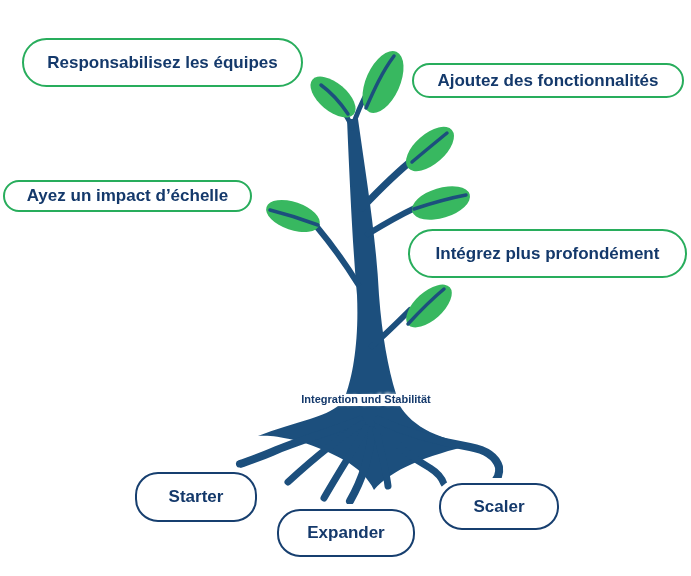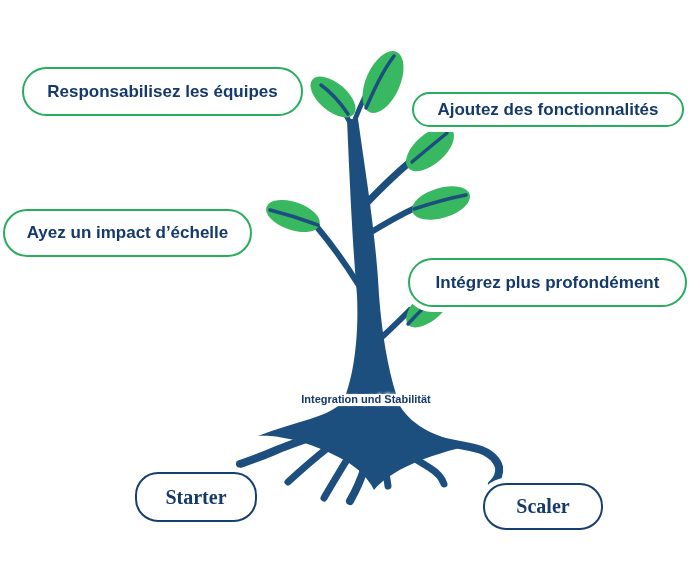--- a/index.html
+++ b/index.html
@@ -17,22 +17,22 @@
   .ink{fill:var(--navy);}
   .root-stroke,.branch-stroke{fill:none;stroke:var(--navy);stroke-linecap:round;}
   .leaf-shape{fill:var(--leaf-green);}
   .vein{fill:none;stroke:var(--navy);stroke-linecap:round;}
   .pill{
     position:absolute;z-index:2;display:flex;align-items:center;justify-content:center;
     background:var(--background);white-space:nowrap;
     font-weight:700;color:var(--text-navy);
     box-shadow:0 0 0 5px var(--background);
   }
-  .pill-green{border:2px solid var(--green);border-radius:999px;font-size:17px;margin-top:29px;}
-  .pill-navy{border:2px solid var(--pill-navy-border);border-radius:23px;font-size:20px;font-family:Liberation Serif, serif;}
+  .pill-green{border:2px solid var(--green);border-radius:999px;font-size:17px;}
+  .pill-navy{border:2px solid var(--pill-navy-border);border-radius:23px;font-size:17px;}
   .roots-caption{
     position:absolute;z-index:2;left:366px;top:393px;transform:translateX(-50%);
     font-weight:700;font-size:11px;color:var(--text-navy);white-space:nowrap;
     text-shadow:0 0 4px var(--background),0 0 4px var(--background),
                 0 2px 3px var(--background),0 -2px 3px var(--background);
   }
 </style>
 </head>
 <body>
 
@@ -85,24 +85,25 @@
     <g>
       <ellipse class="leaf-shape" cx="429" cy="306" rx="28" ry="14" transform="rotate(-42 429 306)"></ellipse>
       <path class="vein" stroke-width="3.5" d="M408,324 C420,311 432,299 444,289"></path>
     </g>
   </svg>
 
   <div class="pill pill-green" style="left:22px;top:38px;width:281px;height:49px;">Responsabilisez les équipes</div>
 
   <div class="pill pill-green" style="left:412px;top:63px;width:272px;height:35px;">Ajoutez des fonctionnalités</div>
 
-  <div class="pill pill-green" style="left:3px;top:180px;width:249px;height:48px;">Ayez un impact d’échelle</div>
+  <div class="pill pill-green" style="left:3px;top:180px;width:249px;height:32px;">Ayez un impact d’échelle</div>
 
   <div class="pill pill-green" style="left:408px;top:229px;width:279px;height:49px;">Intégrez plus profondément</div>
 
   <div class="roots-caption">Integration und Stabilität</div>
 
   <div class="pill pill-navy" style="left:135px;top:472px;width:122px;height:50px;">Starter</div>
 
+  <div class="pill pill-navy" style="left:277px;top:509px;width:138px;height:48px;">Expander</div>
 
-  <div class="pill pill-navy" style="left:483px;top:483px;width:120px;height:47px;">Scaler</div>
+  <div class="pill pill-navy" style="left:439px;top:483px;width:120px;height:47px;">Scaler</div>
 
 </div>
 
 </body></html>

